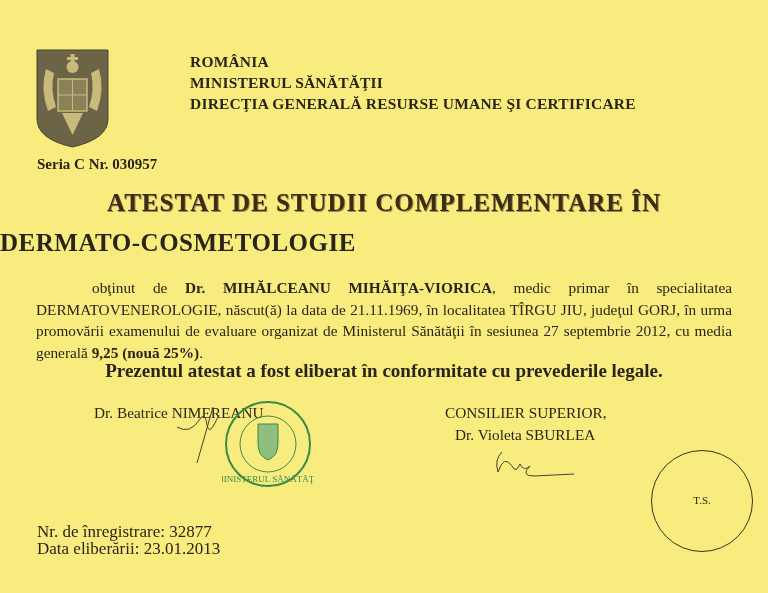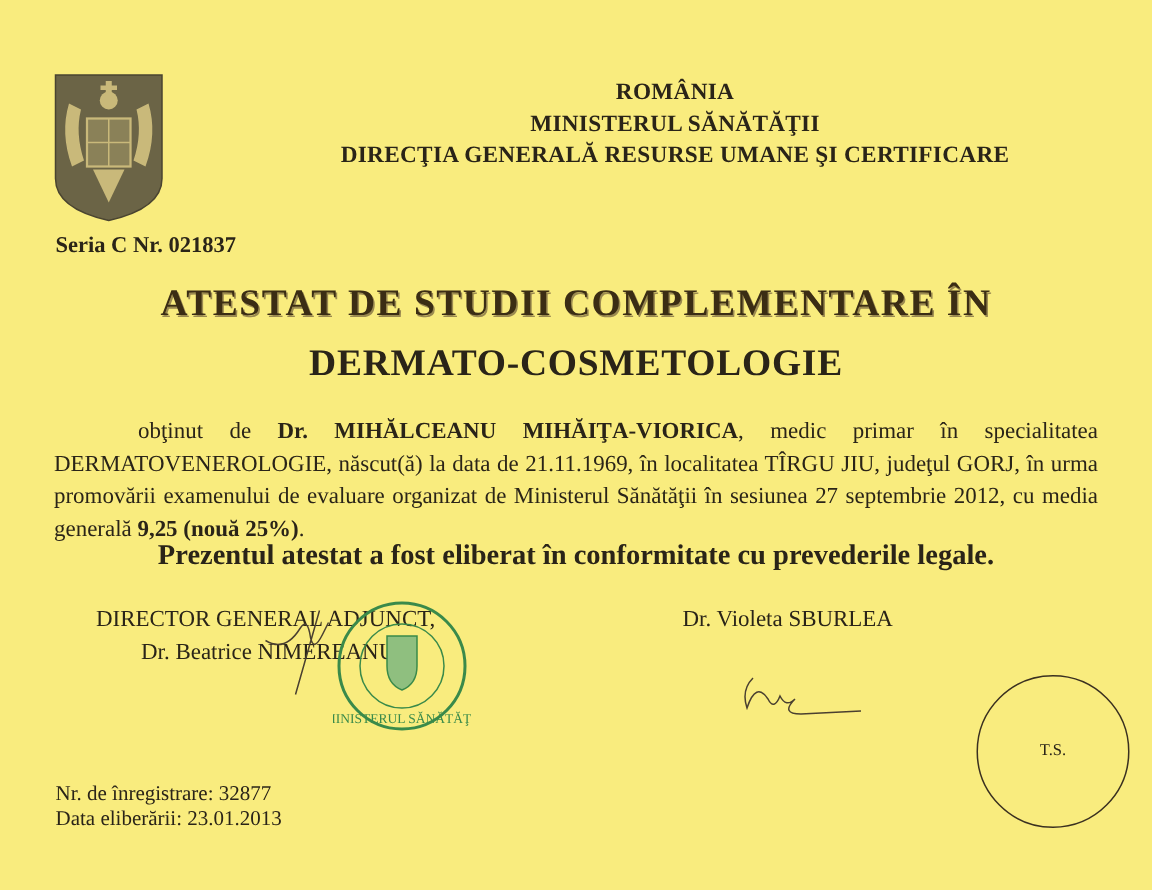--- a/index.html
+++ b/index.html
@@ -1,31 +1,31 @@
 <!DOCTYPE html>
 <html><head>
 <meta charset="utf-8">
 <style>
   html, body { margin:0; padding:0; }
   body { width:768px; height:593px; background:#f9ec7e; position:relative; overflow:hidden;
          font-family:"Liberation Serif","DejaVu Serif",serif; color:#2a2418; }
   .abs { position:absolute; }
   .coat { left:36px; top:49px; width:73px; height:99px; }
-  .hdr { left:190px; width:520px; text-align:center; font-weight:bold; font-size:15.5px; letter-spacing:0.2px; }
+  .hdr { left:190px; width:520px; text-align:left; font-weight:bold; font-size:15.5px; letter-spacing:0.2px; }
   .serie { left:37px; top:156px; font-weight:bold; font-size:15px; }
   .title1 { left:0; width:768px; top:189px; text-align:center; font-size:25px; font-weight:bold;
             letter-spacing:1px; color:#3b2d14; text-shadow:1px 1px 0 #9b8a50; font-variant:small-caps; }
-  .title2 { left:0; width:768px; top:229px; text-align:center; font-size:25px; font-weight:bold;
+  .title2 { left:0; width:768px; top:229px; font-size:25px; font-weight:bold;
             letter-spacing:0.5px; color:#2a2418; }
   .body { left:36px; width:696px; top:277px; font-size:15.3px; line-height:21.5px; text-align:justify; }
   .body .indent { padding-left:56px; }
   .body b { font-weight:bold; }
   .stmt { left:0; width:768px; top:360px; text-align:center; font-weight:bold; font-size:19px; }
   .sig { font-size:15.3px; line-height:22px; }
-  .reg { left:37px; font-size:14px; }
+  .reg { left:37px; font-size:17px; }
   .ts { left:651px; top:450px; width:100px; height:100px; border:1px solid #3a3020; border-radius:50%; }
   .ts span { position:absolute; left:0; right:0; top:43px; text-align:center; font-size:11px; font-weight:normal; }
   .stamp { left:222px; top:400px; width:92px; height:88px; }
 </style>
 </head>
 <body>
 
 <svg class="abs coat" viewBox="0 0 73 99">
   <path d="M1 1 H72 V70 Q72 90 36.5 98 Q1 90 1 70 Z" fill="#6b6446" stroke="#4a4430" stroke-width="1"></path>
   <path d="M10 20 Q4 40 12 62 L20 58 Q14 40 18 24 Z" fill="#c9b97a"></path>
@@ -36,47 +36,47 @@
   <rect x="22" y="30" width="29" height="32" fill="#8a8158" stroke="#c9b97a" stroke-width="1.5"></rect>
   <line x1="36.5" y1="30" x2="36.5" y2="62" stroke="#c9b97a"></line>
   <line x1="22" y1="46" x2="51" y2="46" stroke="#c9b97a"></line>
   <path d="M26 64 L36.5 86 L47 64 Z" fill="#c9b97a"></path>
 </svg>
 
 <div class="abs hdr" style="top:53px">ROMÂNIA</div>
 <div class="abs hdr" style="top:74px">MINISTERUL SĂNĂTĂŢII</div>
 <div class="abs hdr" style="top:95px">DIRECŢIA GENERALĂ RESURSE UMANE ŞI CERTIFICARE</div>
 
-<div class="abs serie">Seria C Nr. 021837</div>
+<div class="abs serie">Seria C Nr. 030957</div>
 
 <div class="abs title1">ATESTAT DE STUDII COMPLEMENTARE ÎN</div>
 <div class="abs title2">DERMATO-COSMETOLOGIE</div>
 
 <div class="abs body">
   <span class="indent"></span><span>obţinut de </span><b>Dr. MIHĂLCEANU MIHĂIŢA-VIORICA</b><span>, medic primar în specialitatea DERMATOVENEROLOGIE, născut(ă) la data de 21.11.1969, în localitatea TÎRGU JIU, judeţul GORJ, în urma promovării examenului de evaluare organizat de Ministerul Sănătăţii în sesiunea 27 septembrie 2012, cu media generală </span><b>9,25 (nouă 25%)</b><span>.</span>
 </div>
 
 <div class="abs stmt">Prezentul atestat a fost eliberat în conformitate cu prevederile legale.</div>
 
 <div class="abs sig" style="left:64px; top:402px;">
-  <div>DIRECTOR GENERAL ADJUNCT,</div>
   <div style="padding-left:30px">Dr. Beatrice NIMEREANU</div>
 </div>
 <svg class="abs" style="left:175px; top:405px; width:60px; height:60px" viewBox="0 0 60 60">
   <path d="M2 22 Q15 30 25 14 Q30 6 32 20 Q34 30 40 18 L44 10 M38 2 L22 58" fill="none" stroke="#4a4030" stroke-width="1"></path>
 </svg>
 
 <svg class="abs stamp" viewBox="0 0 92 88">
   <circle cx="46" cy="44" r="42" fill="none" stroke="#3a8a4a" stroke-width="2"></circle>
   <circle cx="46" cy="44" r="28" fill="none" stroke="#3a8a4a" stroke-width="1"></circle>
   <path d="M36 24 H56 V44 Q56 56 46 60 Q36 56 36 44 Z" fill="#8fbf7f" stroke="#3a8a4a"></path>
   <text x="46" y="82" text-anchor="middle" font-size="9" fill="#3a8a4a" font-family="Liberation Serif, serif">MINISTERUL SĂNĂTĂŢII</text>
 </svg>
 
 <div class="abs sig" style="left:445px; top:402px;">
+  <div>CONSILIER SUPERIOR,</div>
   <div style="padding-left:10px">Dr. Violeta SBURLEA</div>
 </div>
 <svg class="abs" style="left:490px; top:446px; width:90px; height:36px" viewBox="0 0 90 36">
   <path d="M12 6 Q4 14 8 26 Q14 8 22 20 Q26 28 30 18 Q34 26 40 20 Q30 30 44 30 L84 28" fill="none" stroke="#4a4030" stroke-width="1"></path>
 </svg>
 
 <div class="abs ts">
   <span>T.S.</span>
 </div>
 

